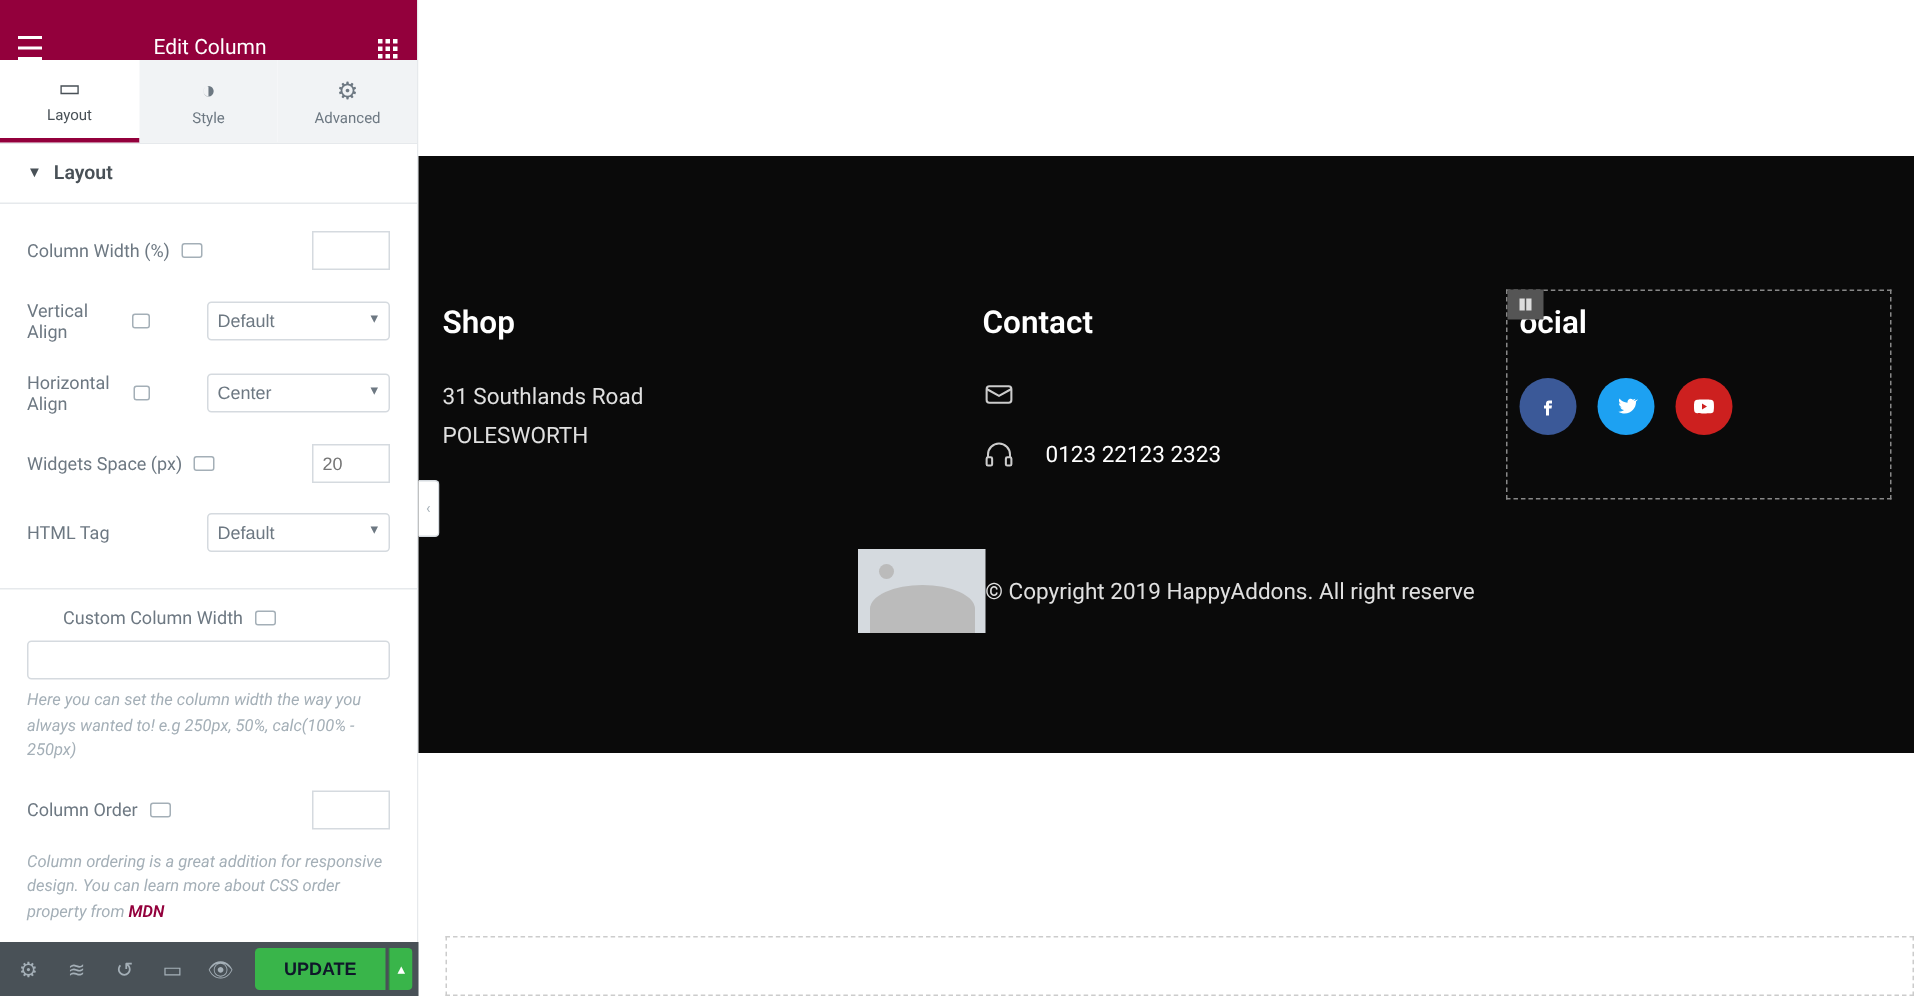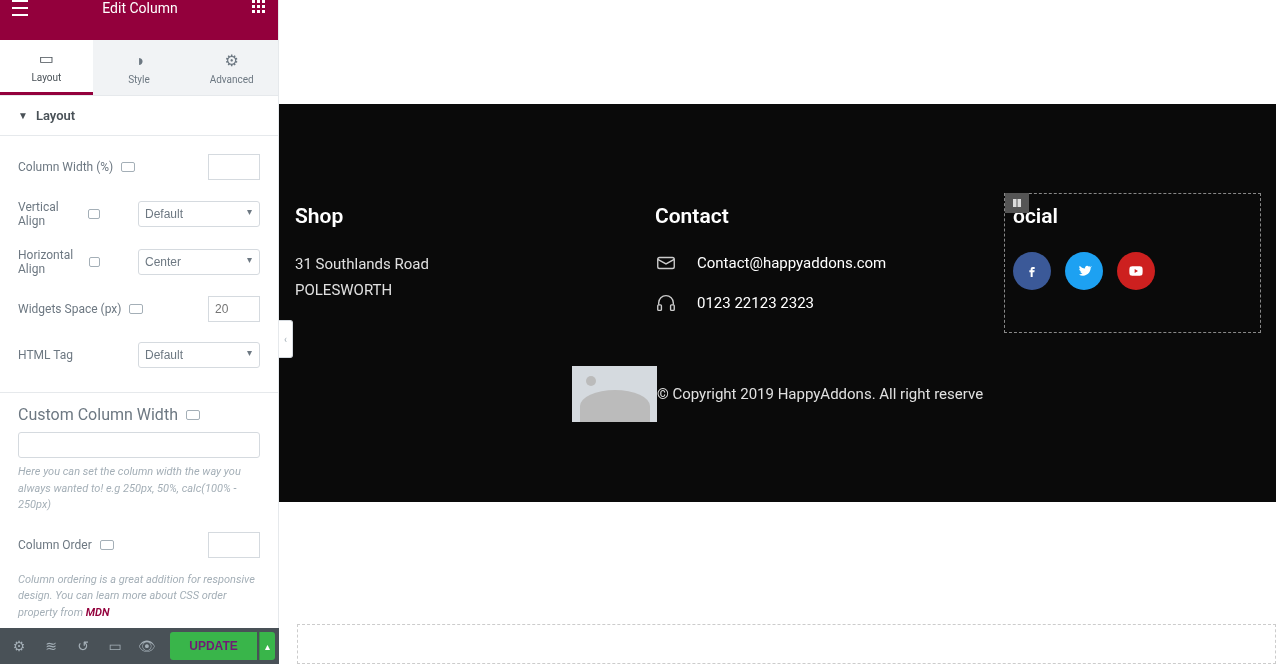--- a/index.html
+++ b/index.html
@@ -1,20 +1,20 @@
 <!DOCTYPE html>
 <html><head>
 <meta charset="utf-8">
 <style>
 * { box-sizing: border-box; margin: 0; padding: 0; }
 body { font-family: -apple-system, BlinkMacSystemFont, "Segoe UI", Roboto, sans-serif; width: 1276px; height: 664px; overflow: hidden; background: #fff; position: relative; }
 
 
 .sidebar { width: 279px; height: 664px; background: #fff; border-right: 1px solid #e6e9ec; display: flex; flex-direction: column; position: absolute; left: 0; top: 0; }
-.sidebar-header { height: 40px; background: #93003c; color: #fff; display: flex; align-items: flex-start; justify-content: space-between; padding: 0 12px; }
+.sidebar-header { height: 40px; background: #93003c; color: #fff; display: flex; align-items: flex-end; justify-content: space-between; padding: 0 12px; }
 .menu-icon, .grid-icon { width: 16px; height: 16px; display: flex; flex-direction: column; justify-content: space-between; cursor: pointer; }
 .menu-icon span { display: block; height: 2px; background: #fff; }
 .grid-icon { display: grid; grid-template-columns: repeat(3,1fr); grid-template-rows: repeat(3,1fr); gap: 1px; width: 14px; height: 14px; }
 .grid-icon span { background: #fff; width: 3px; height: 3px; }
 .sidebar-title { font-size: 14px; font-weight: 400; }
 
 .tabs { display: flex; height: 56px; border-bottom: 1px solid #e6e9ec; }
 .tab { flex: 1; display: flex; flex-direction: column; align-items: center; justify-content: center; font-size: 10px; color: #6d7882; cursor: pointer; background: #f1f3f5; }
 .tab.active { background: #fff; border-bottom: 3px solid #93003c; color: #495157; }
 .tab-icon { font-size: 16px; margin-bottom: 4px; }
@@ -26,30 +26,30 @@
 .controls { padding: 8px 18px 14px; border-bottom: 1px solid #e6e9ec; }
 .control-row { display: flex; align-items: center; justify-content: space-between; padding: 10px 0; font-size: 12px; color: #6d7882; }
 .control-label { display: flex; align-items: center; gap: 8px; }
 .device-icon { width: 14px; height: 10px; border: 1px solid #a4afb7; border-radius: 2px; display: inline-block; }
 .control-input-sm { width: 52px; height: 26px; border: 1px solid #d5dadf; border-radius: 0; font-size: 12px; padding: 0 6px; color: #6d7882; }
 .control-select { width: 122px; height: 26px; border: 1px solid #d5dadf; border-radius: 3px; font-size: 12px; padding: 0 6px; color: #6d7882; background: #fff; position: relative; }
 .select-wrap { position: relative; display: inline-block; padding-left: 38px; }
 .select-wrap::after { content: "▾"; position: absolute; right: 8px; top: 5px; font-size: 10px; color: #6d7882; pointer-events: none; }
 
 .sub-section { padding: 12px 18px 14px; }
-.sub-label-row { display: flex; align-items: center; gap: 8px; font-size: 16px; color: #6d7882; margin-bottom: 8px; }
+.sub-label-row { display: flex; align-items: center; gap: 8px; font-size: 12px; color: #6d7882; margin-bottom: 8px; margin-left: 24px; }
 .full-input { width: 100%; height: 26px; border: 1px solid #d5dadf; border-radius: 3px; font-size: 12px; padding: 0 6px; }
 .hint { font-size: 11px; font-style: italic; color: #a4afb7; line-height: 1.5; margin-top: 6px; }
 .hint a { color: #93003c; font-style: italic; font-weight: 600; text-decoration: none; }
 
 .section-divider { height: 6px; background: #f1f3f5; }
 
 .bottom-bar { height: 36px; background: #495157; display: flex; align-items: center; padding: 0 4px; gap: 2px; position: absolute; bottom: 0; left: 0; width: 279px; }
 .bottom-btn { width: 30px; height: 28px; display: flex; align-items: center; justify-content: center; color: #a4afb7; cursor: pointer; font-size: 14px; }
-.update-btn { flex: 1; height: 28px; background: #39b54a; color: #701a75; border: none; border-radius: 3px 0 0 3px; font-size: 12px; font-weight: 600; cursor: pointer; margin-left: 6px; }
+.update-btn { flex: 1; height: 28px; background: #39b54a; color: #0f172a; border: none; border-radius: 3px 0 0 3px; font-size: 12px; font-weight: 600; cursor: pointer; margin-left: 6px; }
 .update-caret { width: 16px; height: 28px; background: #39b54a; border-left: 1px solid rgba(0,0,0,0.15); border-radius: 0 3px 3px 0; display: flex; align-items: center; justify-content: center; color: #fff; cursor: pointer; font-size: 10px; }
 
 
 .preview { position: absolute; left: 279px; top: 0; width: 997px; height: 664px; background: #fff; }
 .collapse-handle { position: absolute; left: 0; top: 320px; width: 14px; height: 38px; background: #fff; border: 1px solid #d5dadf; border-left: none; border-radius: 0 3px 3px 0; display: flex; align-items: center; justify-content: center; color: #a4afb7; cursor: pointer; font-size: 10px; z-index: 5; }
 
 .footer { background: #0a0a0a; color: #fff; padding: 100px 16px 80px; position: relative; top: 104px; }
 .footer-cols { display: flex; gap: 60px; }
 .fcol { flex: 1; }
 .fcol h3 { font-size: 21px; font-weight: 600; margin-bottom: 24px; }
@@ -221,21 +221,20 @@
         <p>POLESWORTH</p>
       </div>
 
       <div class="fcol" style="flex:0 0 290px">
         <h3>Contact</h3>
         <div class="contact-row">
           <svg class="contact-icon" viewBox="0 0 24 24" fill="none" stroke="#ccc" stroke-width="1.5">
               <rect x="3" y="6" width="18" height="12" rx="2"></rect>
               <path d="M3 8l9 5 9-5"></path>
             </svg>
-          <span>Contact@happyaddons.com</span>
         </div>
         <div class="contact-row">
           <svg class="contact-icon" viewBox="0 0 24 24" fill="none" stroke="#ccc" stroke-width="1.5">
               <path d="M4 14v-2a8 8 0 0116 0v2"></path>
               <rect x="3" y="14" width="4" height="6" rx="1"></rect>
               <rect x="17" y="14" width="4" height="6" rx="1"></rect>
             </svg>
           <span>0123 22123 2323</span>
         </div>
       </div>

